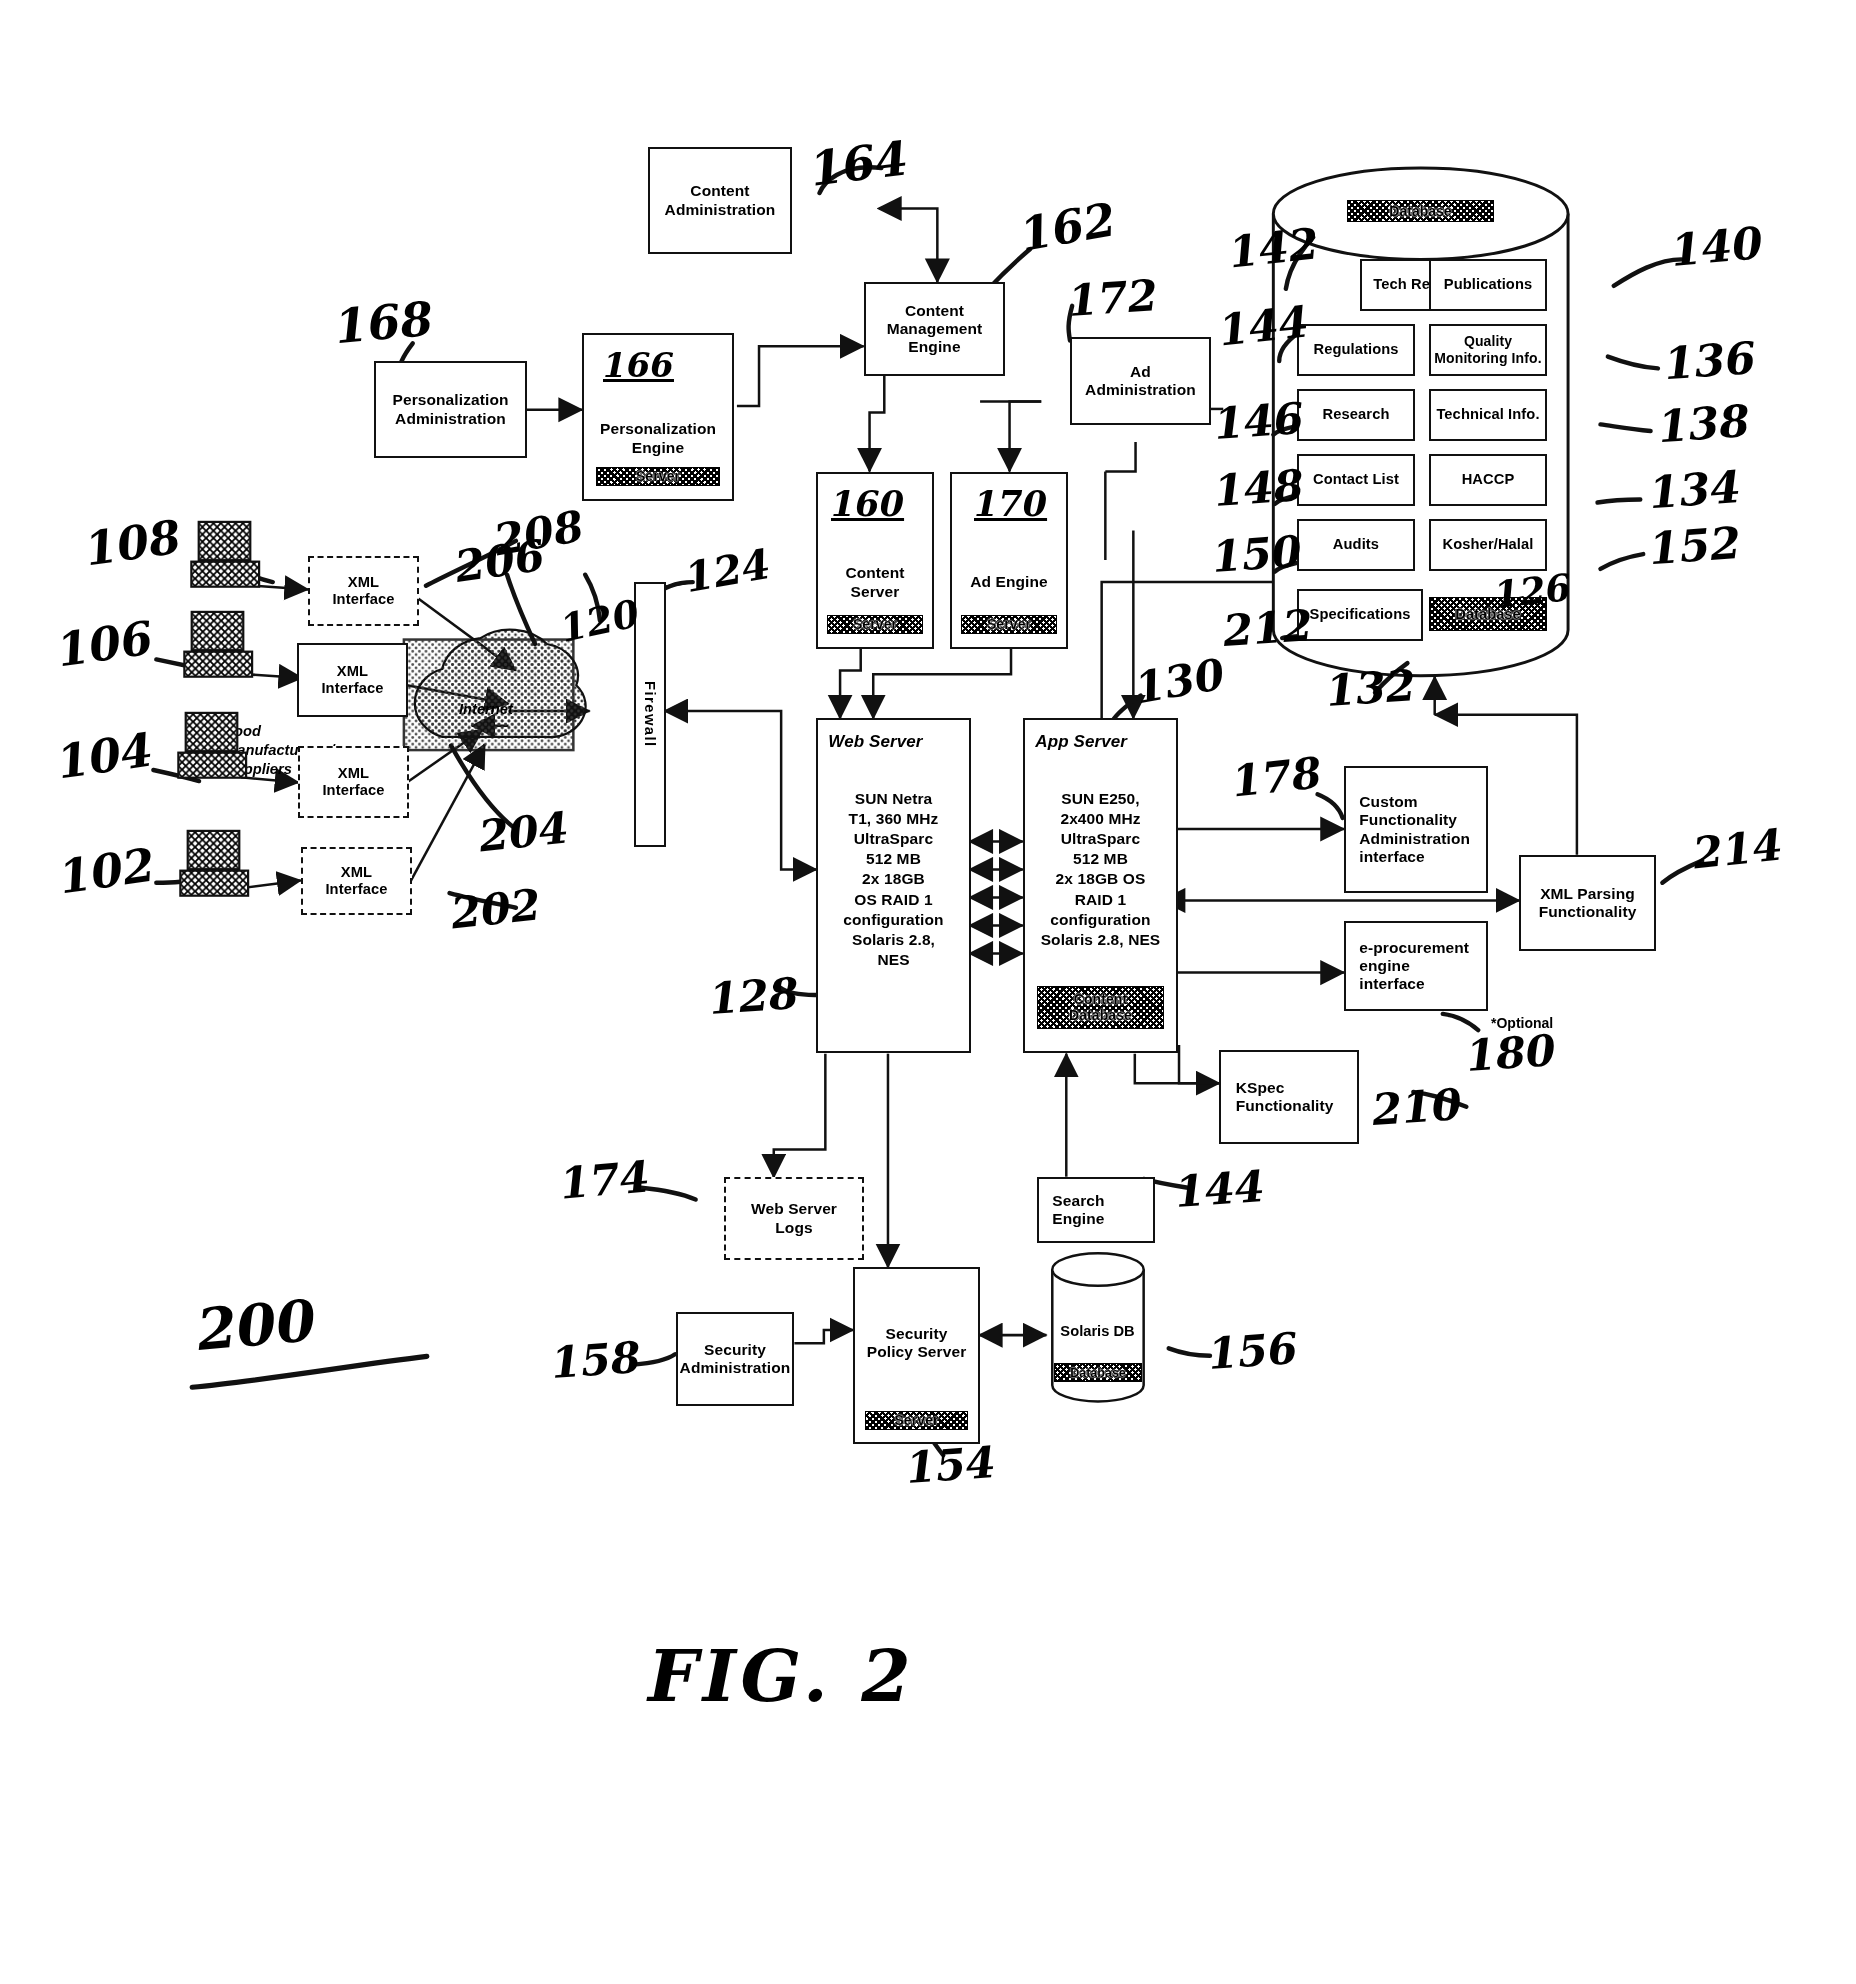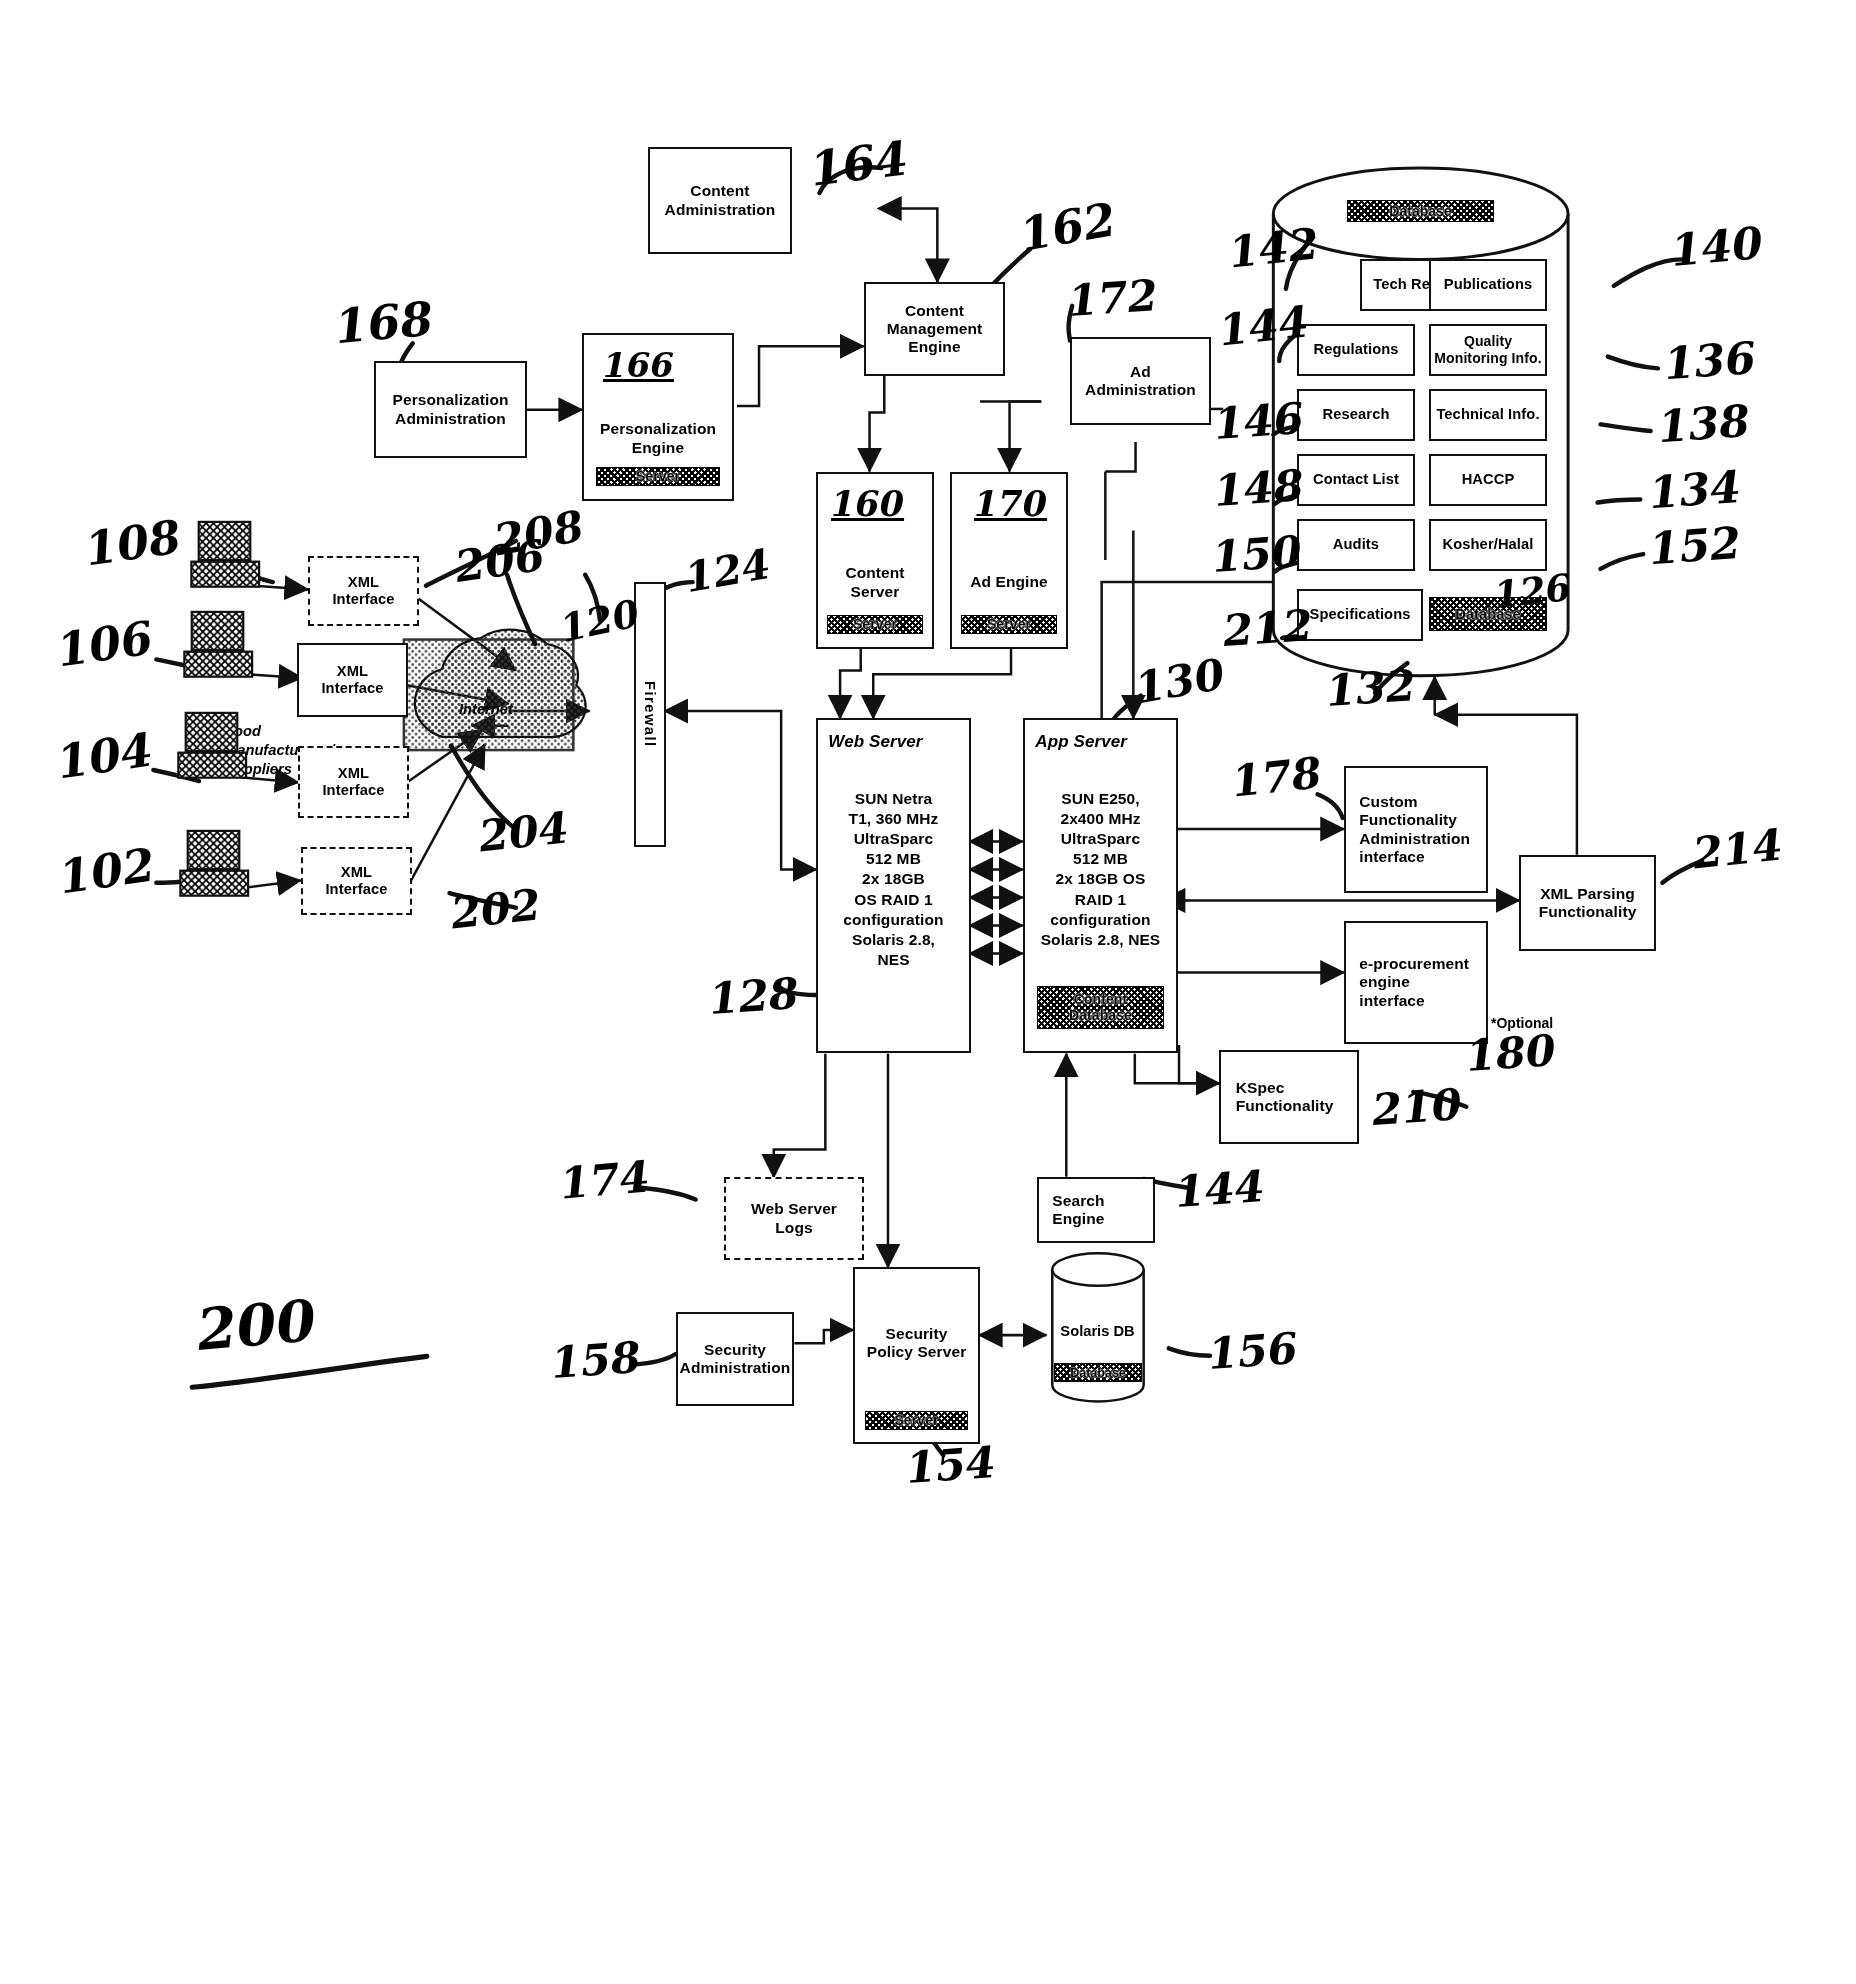--- a/index.html
+++ b/index.html
@@ -271,21 +271,21 @@
   <div class="cloudtxt" style="left:459px;top:701px;">Internet</div>
 
   <div class="box" style="left:1344px;top:766px;width:144px;height:127px;font-size:15.5px;
        align-items:flex-start;padding-left:13.3px;text-align:left;">
     <span class="lbl" style="white-space:pre-line;">Custom
 Functionality
 Administration
 interface</span>
   </div>
 
-  <div class="box" style="left:1344px;top:921px;width:144px;height:123px;font-size:15.5px;
+  <div class="box" style="left:1344px;top:921px;width:144px;height:90px;font-size:15.5px;
        align-items:flex-start;padding-left:13.3px;text-align:left;">
     <span class="lbl" style="white-space:pre-line;">e-procurement
 engine
 interface</span>
   </div>
   <div class="optional" style="left:1491px;top:1015px;">*Optional</div>
 
   <div class="box" style="left:1519px;top:855px;width:137px;height:96px;font-size:15.5px;">
     <span class="lbl" style="white-space:pre-line;">XML Parsing
 Functionality</span>
@@ -451,15 +451,16 @@
   <div class="ref" style="left:1175px;top:1164px;font-size:43px;transform:rotate(-4deg);">144</div>
   <div class="ref" style="left:551px;top:1335px;font-size:43px;transform:rotate(-4deg);">158</div>
   <div class="ref" style="left:1208px;top:1326px;font-size:43px;transform:rotate(-4deg);">156</div>
   <div class="ref" style="left:906px;top:1440px;font-size:43px;transform:rotate(-4deg);">154</div>
 
   <div class="ref" style="left:197px;top:1291px;font-size:57px;transform:rotate(-5deg);">200</div>
   <svg style="position:absolute;left:184px;top:1352px;width:251px;height:44px;" viewBox="0 0 340 60">
     <path d="M10,48 C100,40 230,18 330,6" stroke="#111" stroke-width="7" fill="none" stroke-linecap="round"></path>
   </svg>
 
+  <div class="figcap" style="left:648px;top:1634px;font-size:71px;letter-spacing:4.4px;">FIG. 2</div>
 
 </div>
 
 
 </body></html>

